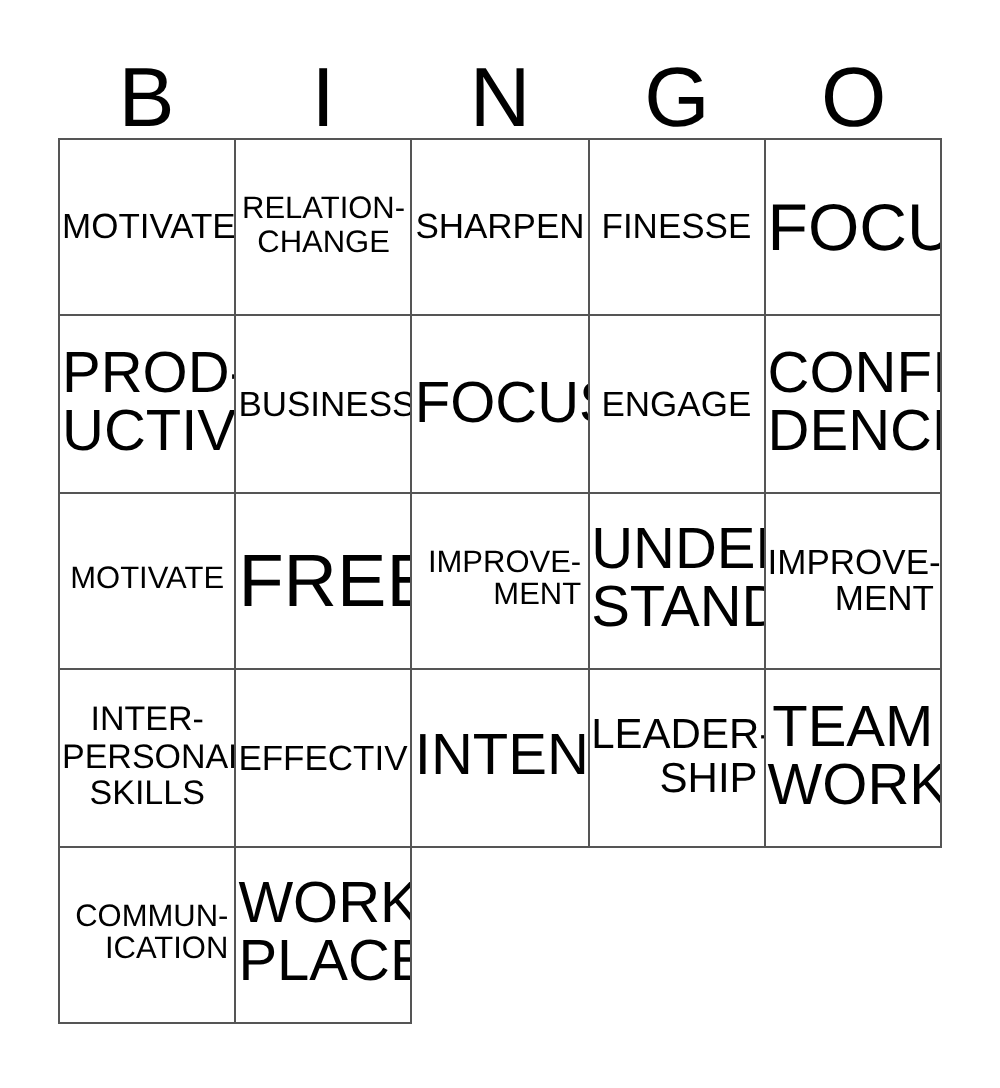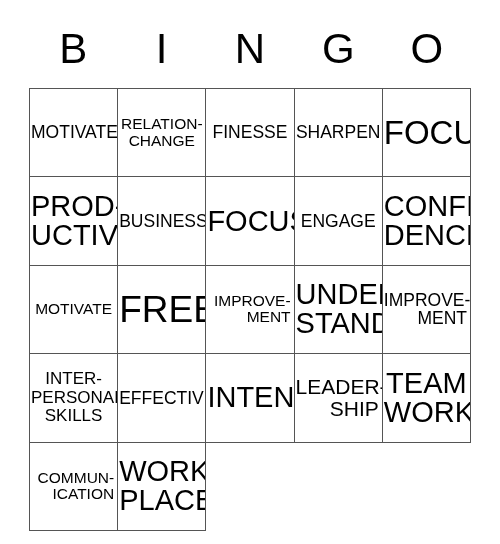--- a/index.html
+++ b/index.html
@@ -36,21 +36,21 @@
     font-size: 42px;
     line-height: 44px;
     font-weight: 400;
     letter-spacing: 0px;
     color: #000000;
     user-select: none;
   }
   .grid {
     position: absolute;
     left: 29px;
-    top: 88px;
+    top: 69px;
     width: 442px;
     height: 443px;
     border-top: 1px solid #555555;
     border-left: 1px solid #555555;
     box-sizing: border-box;
     display: grid;
     grid-template-columns: repeat(5, 1fr);
     grid-template-rows: repeat(5, 1fr);
     background: #ffffff;
   }
@@ -103,24 +103,24 @@
   <div class="grid">
 
     <div class="cell">
         <span class="cell-text fs-md align-center">MOTIVATE</span>
       </div>
     <div class="cell">
         <span class="cell-text fs-sm align-center">RELATION-
 CHANGE</span>
       </div>
     <div class="cell">
-        <span class="cell-text fs-md align-center">FINESSE</span>
+        <span class="cell-text fs-md align-center">SHARPEN</span>
       </div>
     <div class="cell">
-        <span class="cell-text fs-md align-center">SHARPEN</span>
+        <span class="cell-text fs-md align-center">FINESSE</span>
       </div>
     <div class="cell">
         <span class="cell-text fs-3xl align-center">FOCUS</span>
       </div>
 
     <div class="cell">
         <span class="cell-text fs-xxl align-center">PROD-
 UCTIVE</span>
       </div>
     <div class="cell">

